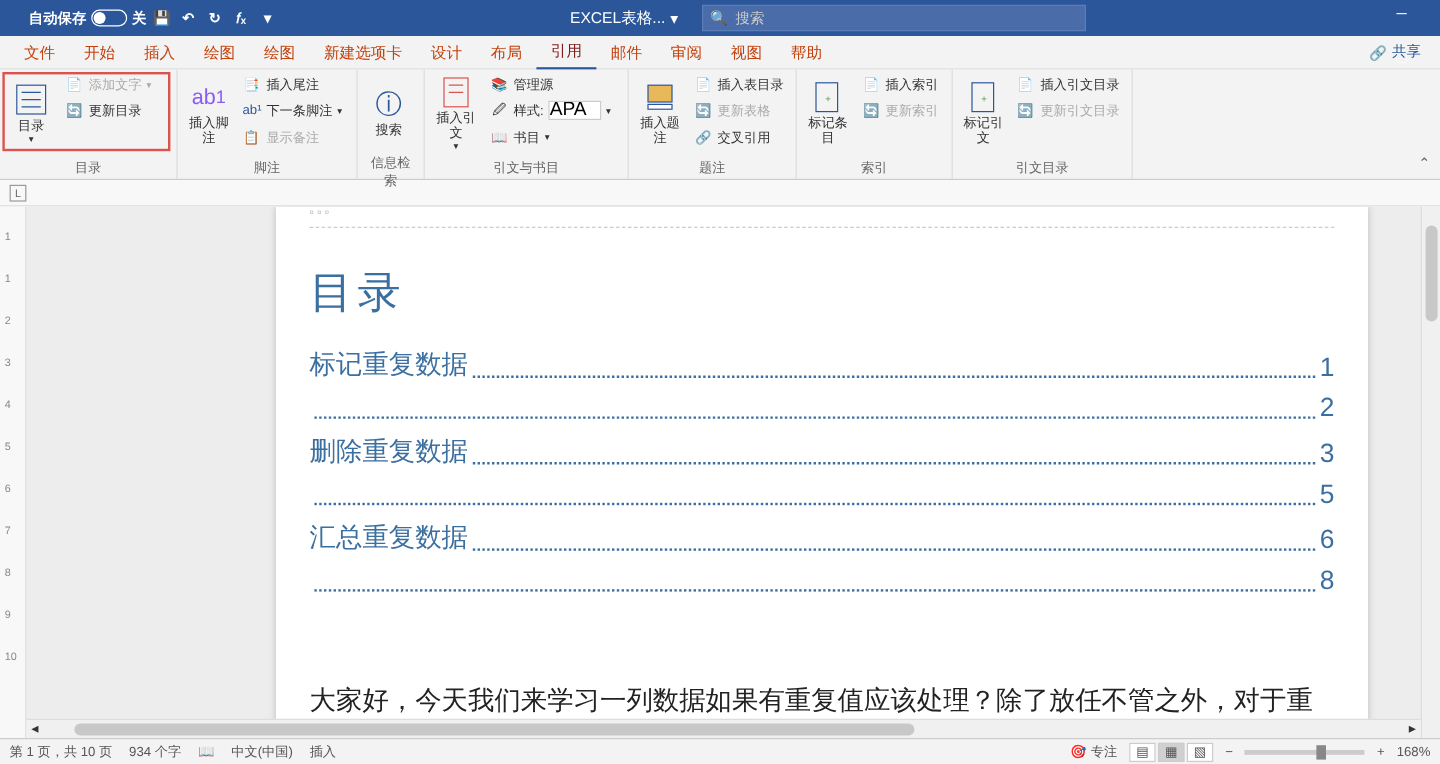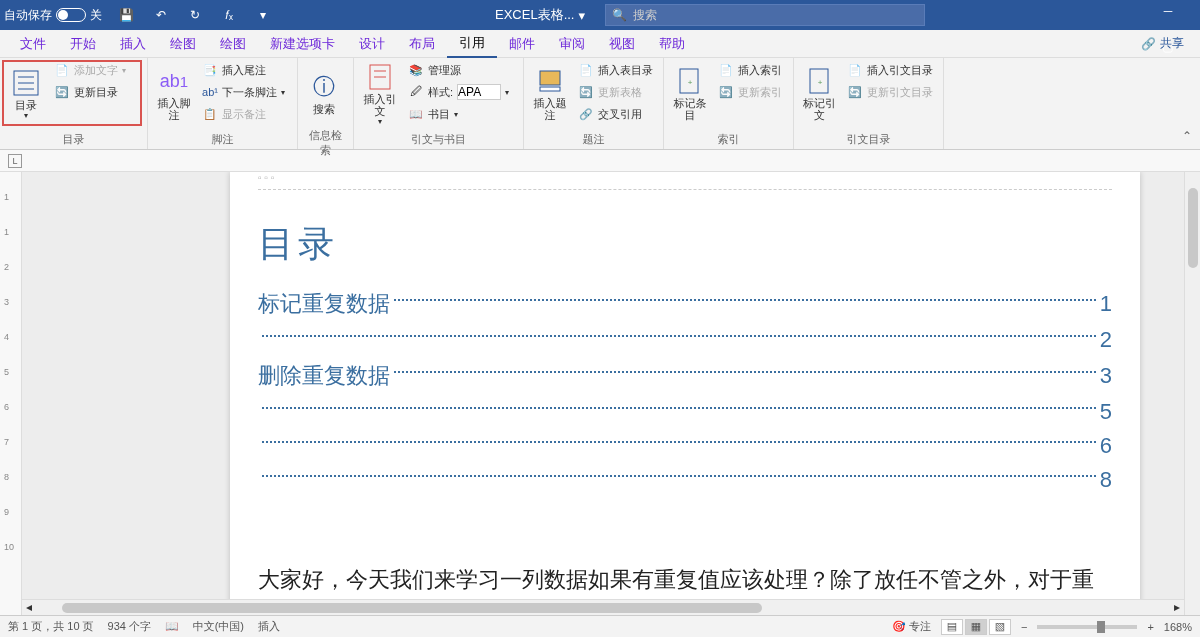--- a/index.html
+++ b/index.html
@@ -1,35 +1,35 @@
 <!DOCTYPE html>
 <html><head>
 <meta charset="utf-8">
 <style>
 * { margin: 0; padding: 0; box-sizing: border-box; font-family: "Microsoft YaHei", "Segoe UI", sans-serif; }
 body { width: 1200px; height: 637px; overflow: hidden; background: #fff; font-size: 12px; color: #333; }
 
 
 .titlebar { height: 30px; background: #2b579a; color: #fff; display: flex; align-items: center; }
-.titlebar-left { display: flex; align-items: center; gap: 16px; padding-left: 4px; }
+.titlebar-left { display: flex; align-items: center; gap: 4px; padding-left: 24px; font-weight: bold; }
 .auto-save { display: flex; align-items: center; gap: 4px; font-size: 12px; }
 .toggle-switch { width: 30px; height: 14px; border: 1px solid #fff; border-radius: 8px; position: relative; }
 .toggle-switch::after { content: ""; width: 10px; height: 10px; border-radius: 50%; background: #fff; position: absolute; left: 1px; top: 1px; }
 .qat-icon { width: 18px; height: 18px; display: flex; align-items: center; justify-content: center; color: #fff; cursor: pointer; }
 .titlebar-center { flex: 1; display: flex; align-items: center; justify-content: center; gap: 20px; }
 .doc-title { font-size: 13px; display: flex; align-items: center; gap: 4px; }
 .search-box { width: 320px; height: 22px; background: #4a6ca8; border: 1px solid #5a7cb8; display: flex; align-items: center; padding: 0 6px; color: #ccc; gap: 6px; }
 .titlebar-right { display: flex; align-items: flex-start; gap: 6px; padding-right: 8px; flex-direction: column; }
 .login-btn { background: #fff; color: #2b579a; padding: 2px 10px; border-radius: 2px; font-size: 12px; }
 .win-btn { width: 40px; height: 30px; display: flex; align-items: center; justify-content: center; cursor: pointer; color: #fff; }
 
 
 .tabrow { height: 28px; background: #f3f3f3; border-bottom: 1px solid #ddd; display: flex; align-items: center; padding: 0 8px; }
-.tab { padding: 4px 12px; font-size: 13px; color: #6d28d9; cursor: pointer; }
-.tab.active { border-bottom: 2px solid #2b579a; color: #000000; font-weight: 500; }
+.tab { padding: 4px 12px; font-size: 13px; color: #c2410c; cursor: pointer; }
+.tab.active { border-bottom: 2px solid #2b579a; color: #7f1d1d; font-weight: 500; }
 .share-btn { margin-left: auto; color: #2b579a; padding: 2px 8px; display: flex; align-items: center; gap: 4px; }
 
 
 .ribbon { height: 92px; background: #f3f3f3; border-bottom: 1px solid #ccc; display: flex; position: relative; }
 .ribbon-group { display: flex; flex-direction: column; border-right: 1px solid #ddd; padding: 2px 6px 0 6px; }
 .ribbon-group-body { flex: 1; display: flex; align-items: flex-start; gap: 4px; }
 .ribbon-group-label { text-align: center; font-size: 11px; color: #666; padding: 2px 0; }
 .big-btn { display: flex; flex-direction: column; align-items: center; justify-content: center; width: 40px; height: 66px; cursor: pointer; }
 .big-icon { width: 32px; height: 32px; display: flex; align-items: center; justify-content: center; }
 .big-btn-label { font-size: 11px; text-align: center; line-height: 12px; }
@@ -46,21 +46,21 @@
 .ruler-L { width: 14px; height: 14px; border: 1px solid #999; display: inline-flex; align-items: center; justify-content: center; margin-right: 10px; }
 
 
 .doc-wrapper { position: absolute; top: 172px; left: 0; right: 0; bottom: 22px; background: #ededed; overflow: hidden; }
 .v-ruler { position: absolute; left: 0; top: 0; width: 22px; height: 100%; background: #f8f8f8; border-right: 1px solid #ddd; font-size: 9px; color: #888; }
 .v-ruler-mark { position: absolute; left: 4px; }
 .page { position: absolute; left: 230px; top: 0; width: 910px; background: #fff; box-shadow: 0 0 6px rgba(0,0,0,0.2); padding: 0 28px 40px 28px; }
 .page-top-bar { height: 18px; border-bottom: 1px dashed #ccc; margin-bottom: 30px; position: relative; }
 .page-top-deco { position: absolute; left: 0; top: 0; font-size: 10px; color: #aaa; }
 .toc-title { font-size: 36px; color: #3b6fa0; font-weight: 400; margin-bottom: 20px; letter-spacing: 4px; }
-.toc-item { display: flex; align-items: center; font-size: 22px; color: #3b6fa0; margin-bottom: 8px; }
+.toc-item { display: flex; align-items: flex-end; font-size: 22px; color: #3b6fa0; margin-bottom: 8px; }
 .toc-text { white-space: nowrap; }
 .toc-dots { flex: 1; border-bottom: 2px dotted #3b6fa0; margin: 0 4px; position: relative; top: -4px; }
 .toc-page { white-space: nowrap; }
 .body-text { font-size: 22px; color: #222; margin-top: 70px; line-height: 1.5; }
 .scroll-v { position: absolute; right: 0; top: 0; width: 16px; height: 100%; background: #f0f0f0; border-left: 1px solid #ddd; }
 .scroll-thumb-v { position: absolute; right: 2px; top: 16px; width: 10px; height: 80px; background: #c8c8c8; border-radius: 5px; }
 .scroll-h { position: absolute; left: 22px; right: 16px; bottom: 0; height: 16px; background: #f0f0f0; border-top: 1px solid #ddd; }
 .scroll-thumb-h { position: absolute; left: 40px; top: 3px; height: 10px; width: 700px; background: #c8c8c8; border-radius: 5px; }
 
 
@@ -208,21 +208,21 @@
         <span style="font-size:8px;">▾</span>
       </div>
       <div class="small-btns">
         <div class="small-btn">
           <span class="small-icon">📚</span>
           <span>管理源</span>
         </div>
         <div class="small-btn style-select">
           <span class="small-icon">🖉</span>
           <span>样式:</span>
-          <input type="text" style="width: 44px; height: 16px; font-size: 12px; border: 1px solid rgb(204, 204, 204);" value="APA">
+          <input type="text" style="width: 44px; height: 16px; font-size: 16px; border: 1px solid rgb(204, 204, 204);" value="APA">
             <span style="font-size:8px;">▾</span>
         </div>
         <div class="small-btn">
           <span class="small-icon">📖</span>
           <span>书目</span>
             <span style="font-size:8px;">▾</span>
         </div>
       </div>
     </div>
     <div class="ribbon-group-label">引文与书目</div>
@@ -347,20 +347,21 @@
         <div class="toc-item">
           <span class="toc-text">删除重复数据</span>
           <span class="toc-dots"></span>
           <span class="toc-page">3</span>
         </div>
         <div class="toc-item">
           <span class="toc-dots"></span>
           <span class="toc-page">5</span>
         </div>
         <div class="toc-item">
+          <span class="toc-text">汇总重复数据</span>
           <span class="toc-dots"></span>
           <span class="toc-page">6</span>
         </div>
         <div class="toc-item">
           <span class="toc-dots"></span>
           <span class="toc-page">8</span>
         </div>
       </div>
     <div class="body-text">大家好，今天我们来学习一列数据如果有重复值应该处理？除了放任不管之外，对于重复数</div>
   </div>

